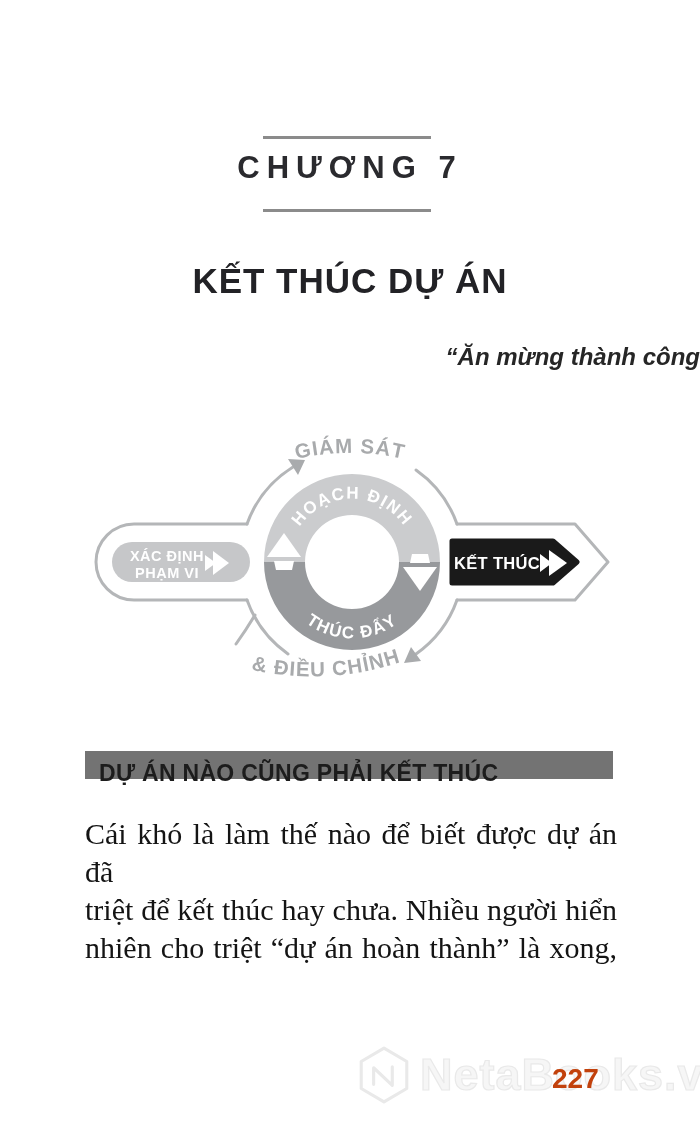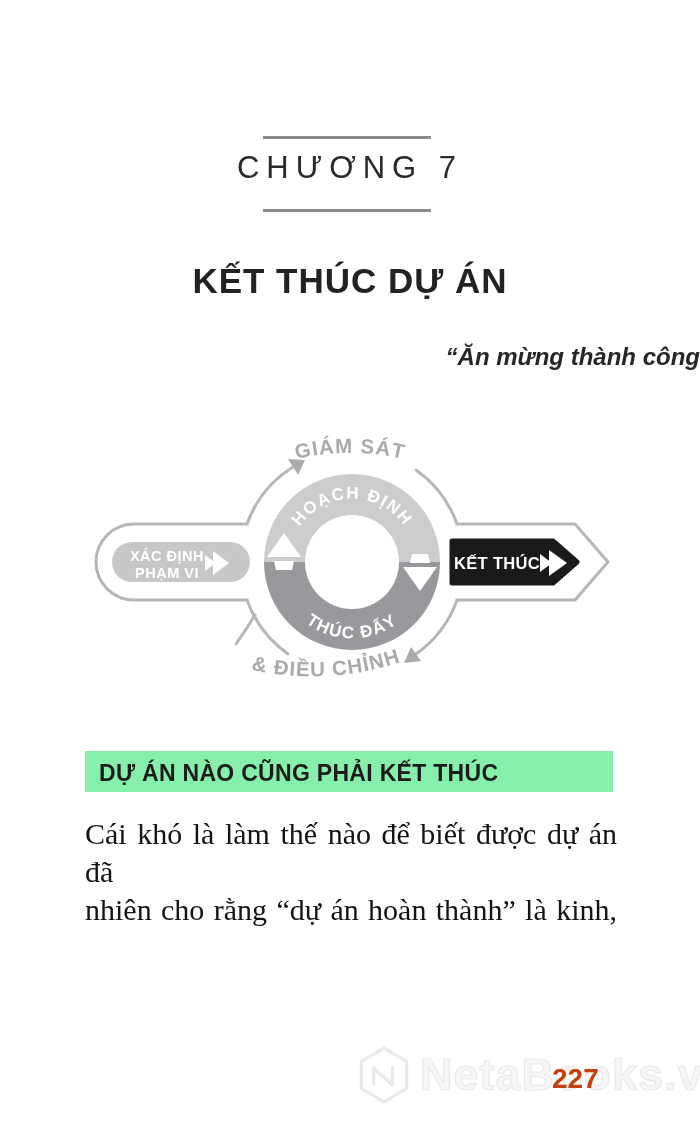--- a/index.html
+++ b/index.html
@@ -2,29 +2,29 @@
 <html><head>
 <meta charset="utf-8">
 <style>
   html,body{margin:0;padding:0;background:#ffffff;}
   .page{position:relative;width:700px;height:1121px;background:#ffffff;overflow:hidden;
         font-family:"Liberation Sans",sans-serif;}
   .rule{position:absolute;left:263px;width:168px;height:3px;background:#8b8b8b;}
   .rule-top{top:136px;}
   .rule-bottom{top:209px;}
   .chapter{position:absolute;top:150px;left:0;width:700px;text-align:center;
-           font-size:31px;font-weight:400;letter-spacing:7px;color:#2a2a2e;}
+           font-size:31px;font-weight:700;letter-spacing:7px;color:#2a2a2e;}
   .title{position:absolute;top:261px;left:0;width:700px;text-align:center;margin:0;
          font-size:35px;font-weight:bold;letter-spacing:1px;color:#222226;}
   .quote{position:absolute;top:338px;left:0;width:700px;text-align:right;
          font-size:24px;font-weight:bold;font-style:italic;line-height:37px;color:#262626;}
   .diagram{position:absolute;top:420px;left:0;width:700px;height:290px;}
   .svg-bold{font-family:"Liberation Sans",sans-serif;font-weight:bold;}
-  .section-bar{position:absolute;top:751px;left:85px;width:528px;height:41px;box-sizing:border-box;
-               background:#86efac;font-size:23px;font-weight:bold;line-height:44px;
+  .section-bar{position:absolute;top:751px;left:85px;width:528px;height:28px;box-sizing:border-box;
+               background:#737373;font-size:23px;font-weight:bold;line-height:44px;
                padding-left:14px;color:#1c1c1c;letter-spacing:0.3px;}
   .bodytext{position:absolute;top:815px;left:85px;width:532px;
             font-family:"Liberation Serif",serif;font-size:30px;line-height:38px;color:#141414;}
   .bline{text-align:justify;text-align-last:justify;}
   .bline.last{text-align-last:left;}
   .watermark{position:absolute;top:1046px;left:358px;display:flex;align-items:center;gap:10px;}
   .wm-text{font-size:45px;font-weight:bold;letter-spacing:1px;color:#f6f6f6;
            -webkit-text-stroke:1.2px #e9e9e9;}
   .pagenum{position:absolute;top:1063px;left:552px;font-size:28px;font-weight:bold;color:#c2410c;}
 </style>
@@ -105,21 +105,22 @@
     </text>
     <text class="svg-bold" font-size="20.5" letter-spacing="1" text-anchor="middle" fill="#a8aaac">
       <textPath href="#bottomLabelPath" startOffset="50%">&amp; ĐIỀU CHỈNH</textPath>
     </text>
   </svg>
 
   <div class="section-bar">DỰ ÁN NÀO CŨNG PHẢI KẾT THÚC</div>
 
   <div class="bodytext">
     <div class="bline">Cái khó là làm thế nào để biết được dự án đã</div>
-    <div class="bline">nhiên cho rằng “dự án hoàn thành” là kinh,</div>
+    <div class="bline">triệt để kết thúc hay chưa. Nhiều người hiển</div>
+    <div class="bline">nhiên cho triệt “dự án hoàn thành” là xong,</div>
   </div>
 
   <div class="watermark">
     <svg width="52" height="58" viewBox="0 0 50 56" xmlns="http://www.w3.org/2000/svg" fill="none" stroke="#e9e9e9" stroke-width="3" stroke-linejoin="round">
       <polygon points="25,2 47,15 47,41 25,54 3,41 3,15"></polygon>
       <path d="M 15,37 L 15,21 L 33,38 L 33,20" stroke-linecap="round"></path>
     </svg>
     <span class="wm-text">NetaBooks.vn</span>
   </div>
 

